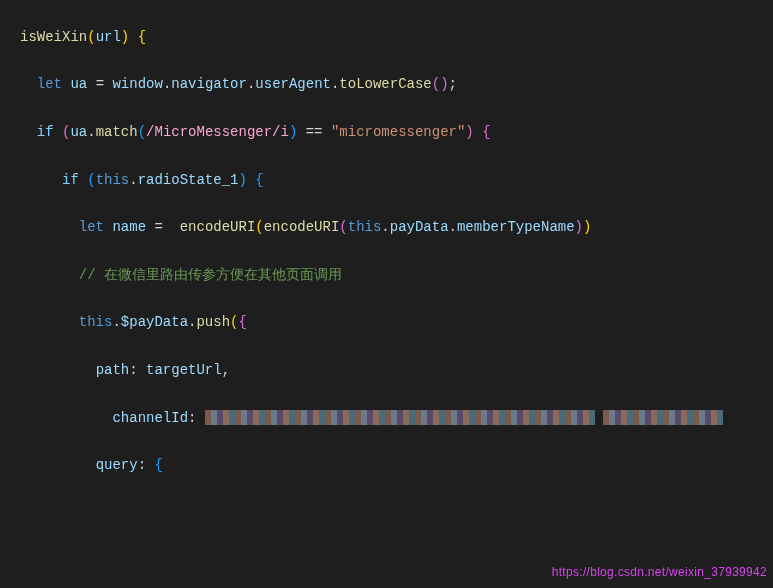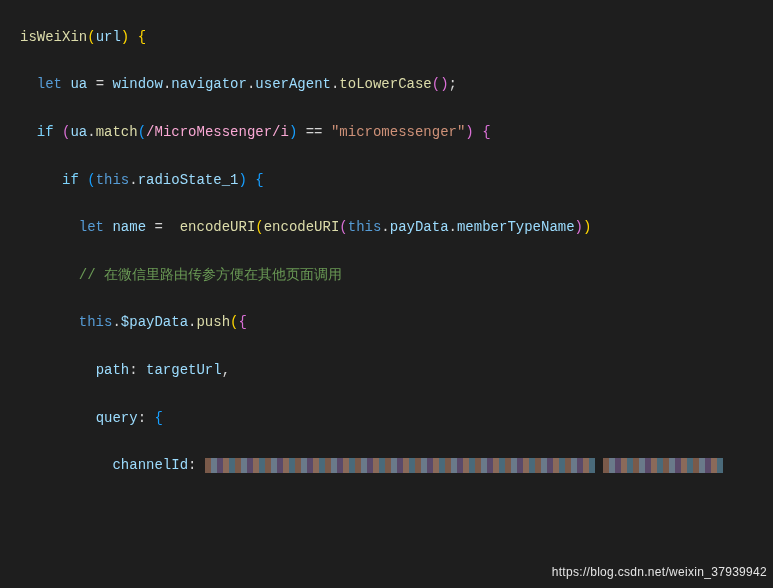--- a/index.html
+++ b/index.html
@@ -33,21 +33,21 @@
   .param { color: #9cdcfe; margin-top: 24px; }
   .bracket1 { color: #ffd700; }
   .bracket2 { color: #da70d6; }
   .bracket3 { color: #179fff; }
   .watermark {
     position: absolute;
     right: 6px;
     bottom: 6px;
     font-family: Arial, sans-serif;
     font-size: 12px;
-    color: #e5e5e5;
+    color: #d946ef;
     letter-spacing: 0.3px;
   }
   .pixelated {
     display: inline-block;
     height: 15px;
     vertical-align: middle;
     background: repeating-linear-gradient(90deg,#7a5a4a 0 6px,#6a7a8a 6px 12px,#5a4a6a 12px 18px,#8a6a5a 18px 24px,#4a6a7a 24px 30px);
     filter: blur(0.3px);
   }
   .pixelated.p1 { width: 390px; }
@@ -58,22 +58,22 @@
 
 <div class="editor">
 <div class="line"><span class="fn">isWeiXin</span><span class="bracket1">(</span><span class="param">url</span><span class="bracket1">)</span> <span class="bracket1">{</span></div>
 <div class="line">  <span class="keyword">let</span> <span class="var">ua</span> <span class="punct">=</span> <span class="var">window</span><span class="punct">.</span><span class="var">navigator</span><span class="punct">.</span><span class="var">userAgent</span><span class="punct">.</span><span class="fn">toLowerCase</span><span class="bracket2">(</span><span class="bracket2">)</span><span class="punct">;</span></div>
 <div class="line">  <span class="keyword2">if</span> <span class="bracket2">(</span><span class="var">ua</span><span class="punct">.</span><span class="fn">match</span><span class="bracket3">(</span><span class="regex">/MicroMessenger/i</span><span class="bracket3">)</span> <span class="punct">==</span> <span class="str">"micromessenger"</span><span class="bracket2">)</span> <span class="bracket2">{</span></div>
 <div class="line">     <span class="keyword2">if</span> <span class="bracket3">(</span><span class="this">this</span><span class="punct">.</span><span class="var">radioState_1</span><span class="bracket3">)</span> <span class="bracket3">{</span></div>
 <div class="line">       <span class="keyword">let</span> <span class="var">name</span> <span class="punct">=</span>  <span class="fn">encodeURI</span><span class="bracket1">(</span><span class="fn">encodeURI</span><span class="bracket2">(</span><span class="this">this</span><span class="punct">.</span><span class="var">payData</span><span class="punct">.</span><span class="var">memberTypeName</span><span class="bracket2">)</span><span class="bracket1">)</span></div>
 <div class="line">       <span class="comment">// 在微信里路由传参方便在其他页面调用</span></div>
 <div class="line">       <span class="this">this</span><span class="punct">.</span><span class="var">$payData</span><span class="punct">.</span><span class="fn">push</span><span class="bracket1">(</span><span class="bracket2">{</span></div>
 <div class="line">         <span class="prop">path</span><span class="punct">:</span> <span class="var">targetUrl</span><span class="punct">,</span></div>
+<div class="line">           <span class="prop">channelId</span><span class="punct">:</span> <span class="pixelated p1"></span> <span class="pixelated p2"></span></div>
 <div class="line">         <span class="prop">query</span><span class="punct">:</span> <span class="bracket3">{</span></div>
-<div class="line">           <span class="prop">channelId</span><span class="punct">:</span> <span class="pixelated p1"></span> <span class="pixelated p2"></span></div>
 
 
 
 
 
 
 
 
 
 

